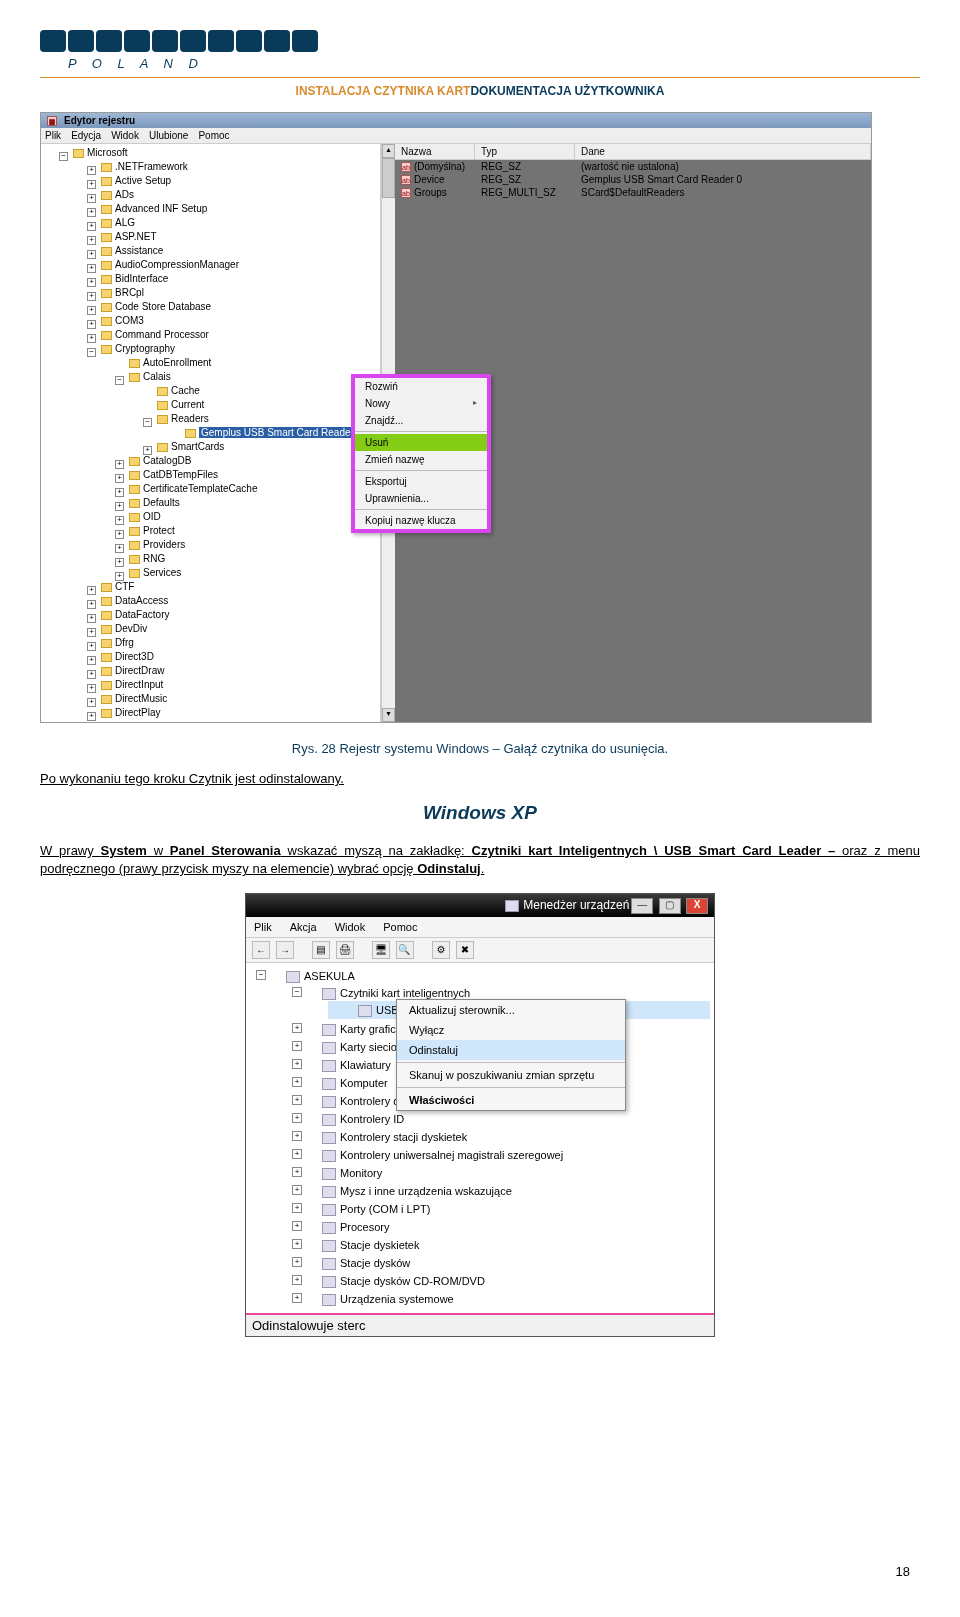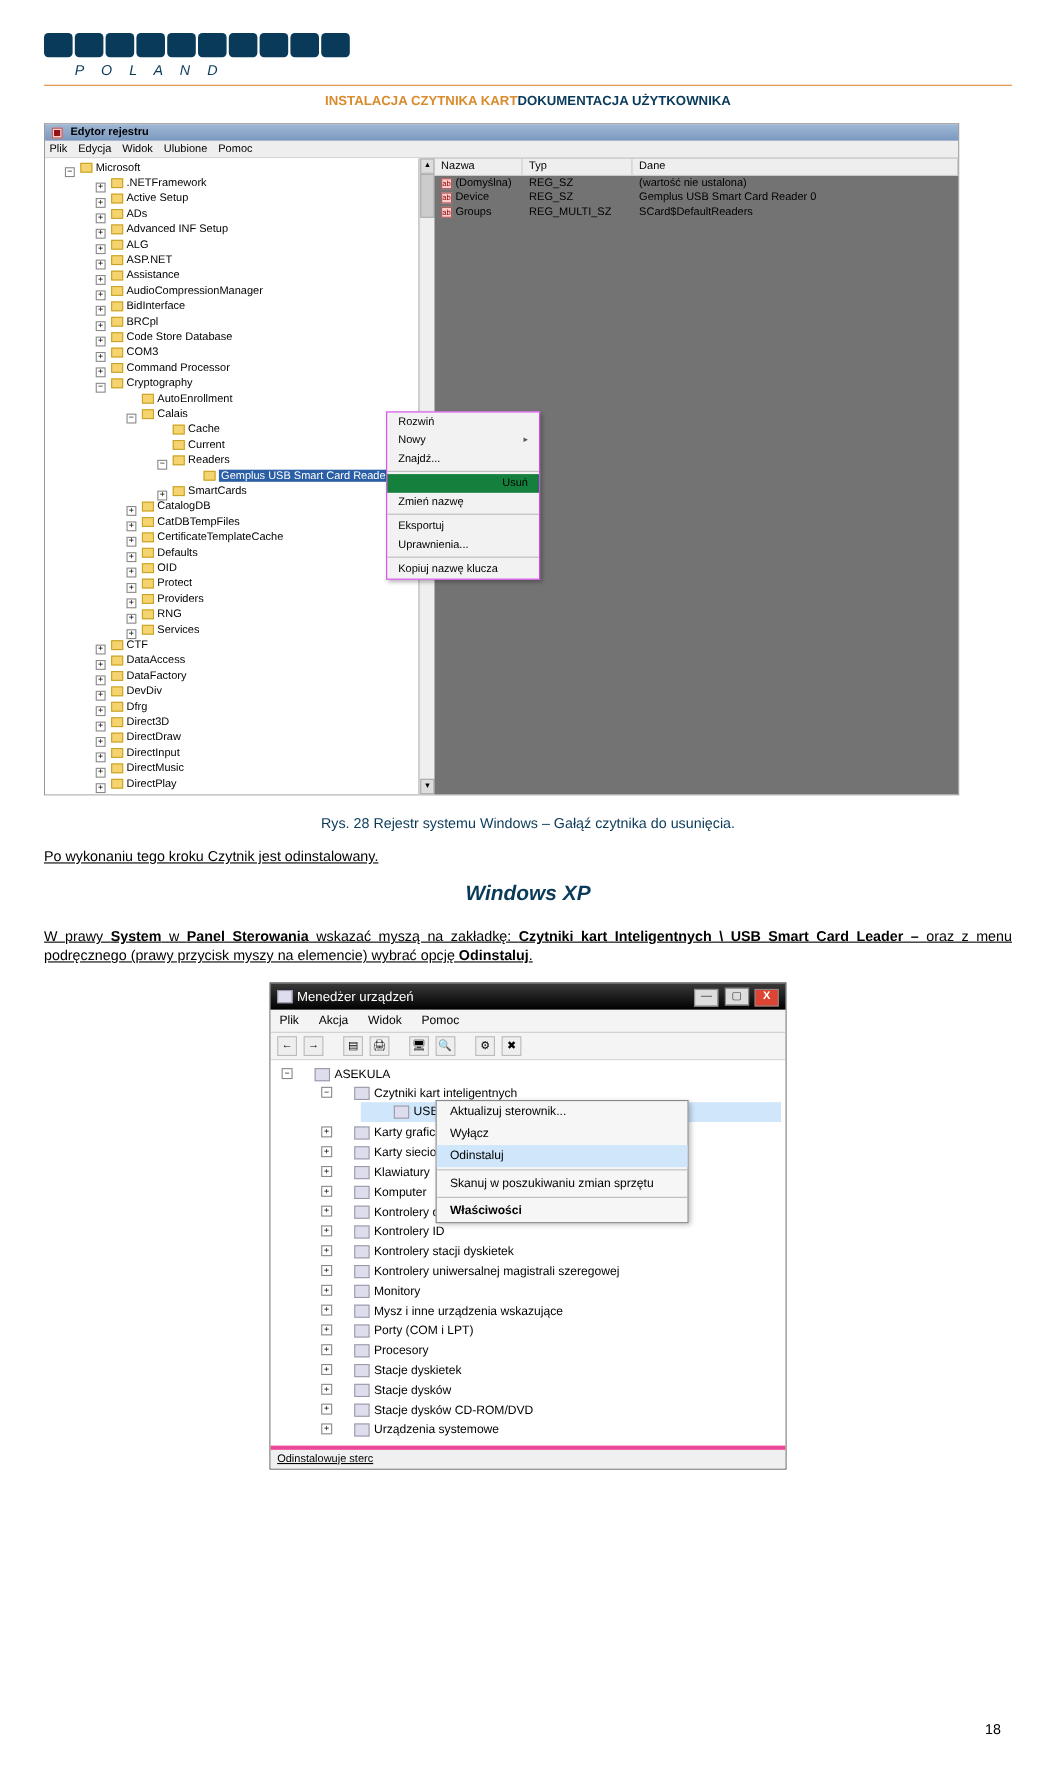--- a/index.html
+++ b/index.html
@@ -91,58 +91,58 @@
   .rows { }
   .row { display:flex; }
   .row div { padding:1px 6px; font-size:10px;}
   .c1{width:80px;} .c2{width:100px;} .c3{flex:1;}
   .reg-ico{display:inline-block;width:10px;height:10px;border:1px solid #a55;background:#fcc;margin-right:3px;font-size:7px;text-align:center;line-height:9px;color:#800;}
 
   
   .ctx {
     position: absolute;
     background: #f2f2f2;
-    border: 1px solid #d946ef;
+    border: 4px solid #d946ef;
     box-shadow: 2px 2px 4px rgba(0,0,0,.3);
     font-size: 10px;
     width: 140px;
     z-index: 10;
   }
   .ctx .item { padding: 3px 10px; }
-  .ctx .item.hi { background: #15803d; text-align: right; }
+  .ctx .item.hi { background: #84cc16; }
   .ctx .sep { border-top:1px solid #bbb; margin:2px 0; }
   .ctx .arrow::after { content:"▸"; float:right; font-size:8px; color:#555;}
 
   
   .caption { text-align:center; color:#0a3a5a; font-size:13px; margin:18px 0 14px 0; }
   .body-txt { font-size:13px; color:#000; line-height:1.4; margin: 0 0 14px 0; text-align: justify; text-decoration: underline;}
   .h3 { text-align:center; color:#0a3a5a; font-size:19px; font-weight:bold; font-style:italic; margin:8px 0 18px 0; }
 
   
   .win2 { width: 470px; margin: 6px auto; border:1px solid #555; font-family:Tahoma,Arial,sans-serif; font-size:11px; }
-  .w2-title { background:linear-gradient(#3a3a3a,#000); color:#fff; display:flex; justify-content:space-between; align-items:center; padding:3px 6px; font-size:12px;}
+  .w2-title { background:linear-gradient(#3a3a3a,#000); color:#fff; display:flex; justify-content:flex-end; align-items:center; padding:3px 6px; font-size:12px;}
   .w2-title .btns span{ display:inline-block; width:22px;height:16px;border:1px solid #888;background:#ddd;margin-left:2px;text-align:center;font-size:10px;color:#333;}
   .w2-title .btns .close{background:#d43; color:#fff; font-weight:bold;}
   .w2-menu { background:#f4f4f4; padding:4px 8px; display:flex; gap:18px; border-bottom:1px solid #ccc;}
   .w2-tool { background:#f4f4f4; padding:3px 6px; display:flex; gap:6px; border-bottom:1px solid #ccc;}
   .tbtn{width:18px;height:18px;border:1px solid #bbb;background:#eee;display:inline-flex;align-items:center;justify-content:center;font-size:10px;}
   .w2-body{background:#fff; padding:4px; position:relative;}
   .tree2{list-style:none;margin:0;padding:0 0 0 6px;}
   .tree2 li{position:relative;padding:1px 0 1px 30px;line-height:16px;}
   .tree2 li::before{content:"+";position:absolute;left:0;top:3px;width:8px;height:8px;border:1px solid #888;font-size:8px;text-align:center;line-height:8px;background:#fff;}
   .tree2 li.minus::before{content:"−";}
   .tree2 li.none::before{display:none;}
   .dev-ico{display:inline-block;width:14px;height:12px;background:#dde;border:1px solid #99a;margin-right:4px;vertical-align:middle;}
   .sel2{background:#cfe6fb;}
   .ctx2{position:absolute;top:36px;left:150px;background:#f6f6f6;border:1px solid #888;box-shadow:2px 2px 5px rgba(0,0,0,.3);font-size:11px;width:230px;}
   .ctx2 .item{padding:4px 12px;}
   .ctx2 .item.hi{background:#cfe6fb;}
   .ctx2 .sep{border-top:1px solid #bbb;margin:2px 0;}
   .ctx2 .bold{font-weight:bold;}
-  .w2-status{background:#f0f0f0;border-top:4px solid #ec4899;padding:3px 6px;font-size:10px;text-decoration:underline;}
+  .w2-status{background:#f0f0f0;border-top:2px solid #ec4899;padding:3px 6px;font-size:13px;}
 
   .pagenum{position:absolute;bottom:38px;right:50px;font-size:13px;}
 </style>
 </head>
 <body>
 
 <div class="page">
 
   <div class="logo">
     <div class="blocks">

